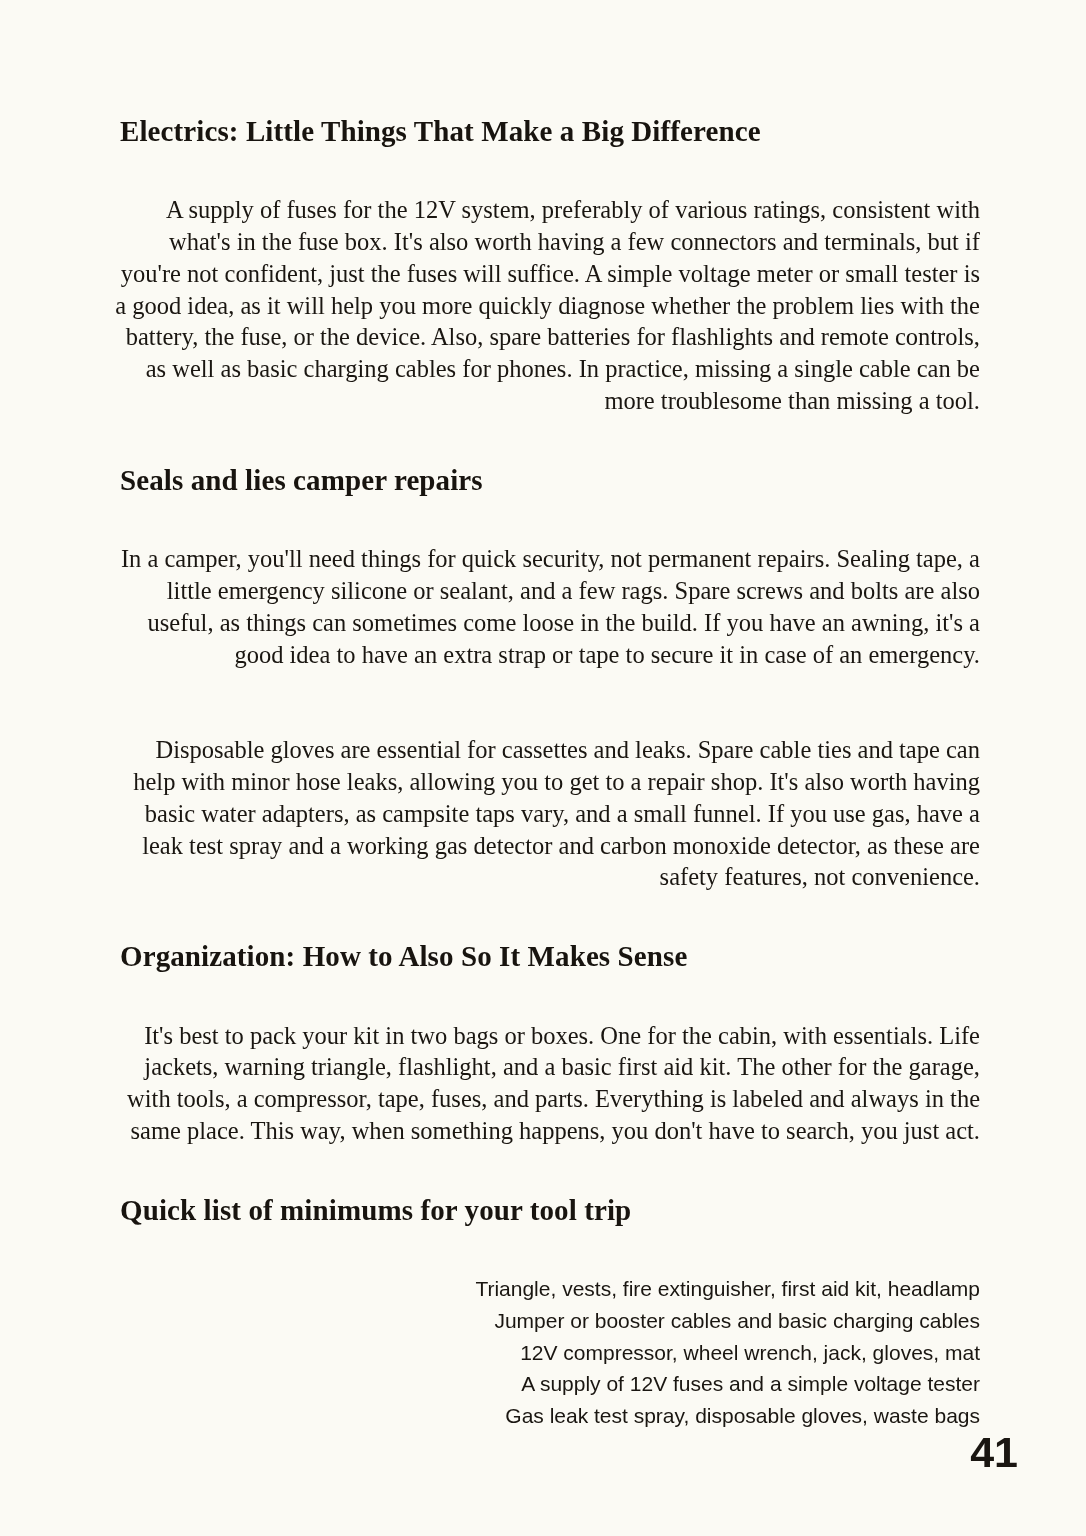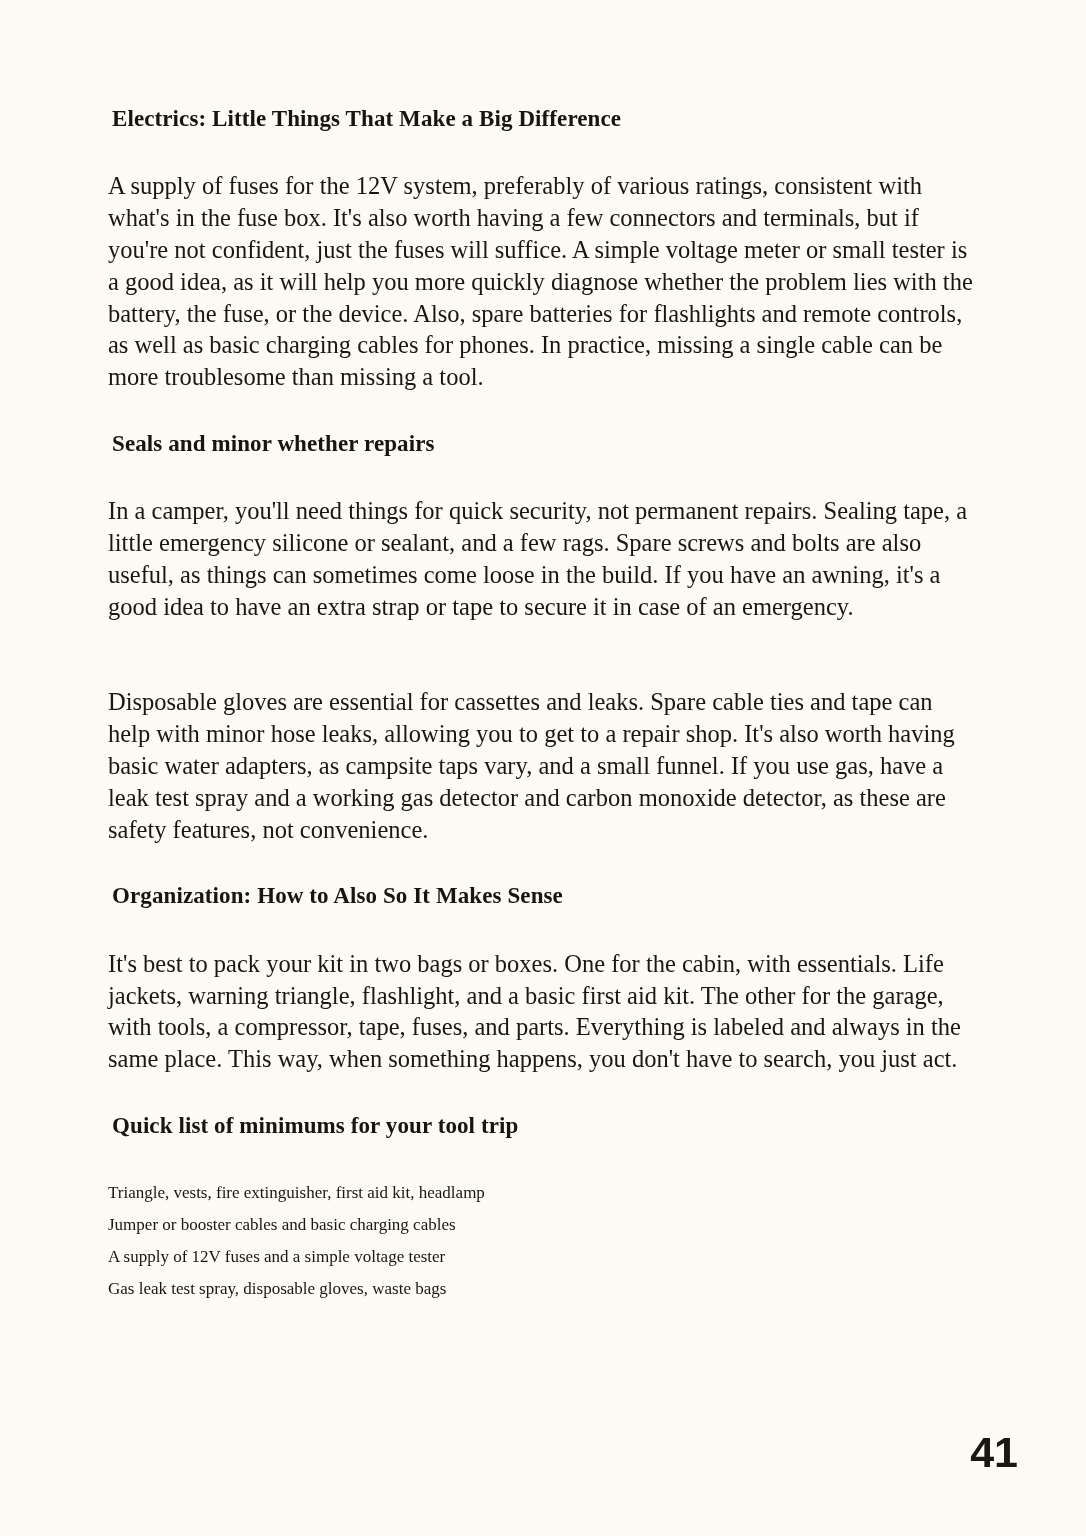--- a/index.html
+++ b/index.html
@@ -17,44 +17,45 @@
   }
   .content {
     position: absolute;
     left: 108px;
     top: 100px;
     width: 872px;
   }
   .doc-heading {
     font-family: "Liberation Serif", "DejaVu Serif", serif;
     font-weight: bold;
-    font-size: 23px;
+    font-size: 29px;
     line-height: 1.32;
     color: #18140f;
-    margin: 4px;
+    margin: 12px;
     letter-spacing: 0.1px;
   }
   .doc-para {
     font-family: "Liberation Serif", "DejaVu Serif", serif;
     font-weight: normal;
     font-size: 24.5px;
     line-height: 31.8px;
     color: #1a1611;
     margin: 0;
-    text-align: left;
+    text-align: right;
   }
   .doc-list {
-    font-family: Liberation Serif, serif;
+    font-family: Liberation Sans, sans-serif;
     font-weight: normal;
-    font-size: 17px;
+    font-size: 21px;
     line-height: 31.8px;
     color: #1a1611;
     margin: 0;
     padding: 0;
     list-style: none;
+    text-align: right;
   }
   .doc-list li {
     margin: 0;
     padding: 0;
   }
   
   .gap-heading-para { height: 32px; }
   .gap-para-heading { height: 32px; }
   .gap-heading-list  { height: 32px; }
 
@@ -74,21 +75,21 @@
 
 <div class="page">
   <div class="content">
 
     <h2 class="doc-heading">Electrics: Little Things That Make a Big Difference</h2>
     <div class="gap-heading-para"></div>
     <p class="doc-para">A supply of fuses for the 12V system, preferably of various ratings, consistent with what's in the fuse box. It's also worth having a few connectors and terminals, but if you're not confident, just the fuses will suffice. A simple voltage meter or small tester is a good idea, as it will help you more quickly diagnose whether the problem lies with the battery, the fuse, or the device. Also, spare batteries for flashlights and remote controls, as well as basic charging cables for phones. In practice, missing a single cable can be more troublesome than missing a tool.</p>
 
     <div class="gap-para-heading"></div>
 
-    <h2 class="doc-heading">Seals and minor whether repairs</h2>
+    <h2 class="doc-heading">Seals and lies camper repairs</h2>
     <div class="gap-heading-para"></div>
     <p class="doc-para">In a camper, you'll need things for quick security, not permanent repairs. Sealing tape, a little emergency silicone or sealant, and a few rags. Spare screws and bolts are also useful, as things can sometimes come loose in the build. If you have an awning, it's a good idea to have an extra strap or tape to secure it in case of an emergency.</p>
 
     <div class="gap-para-heading"></div>
 
     <div class="gap-heading-para"></div>
     <p class="doc-para">Disposable gloves are essential for cassettes and leaks. Spare cable ties and tape can help with minor hose leaks, allowing you to get to a repair shop. It's also worth having basic water adapters, as campsite taps vary, and a small funnel. If you use gas, have a leak test spray and a working gas detector and carbon monoxide detector, as these are safety features, not convenience.</p>
 
     <div class="gap-para-heading"></div>
 
@@ -96,20 +97,21 @@
     <div class="gap-heading-para"></div>
     <p class="doc-para">It's best to pack your kit in two bags or boxes. One for the cabin, with essentials. Life jackets, warning triangle, flashlight, and a basic first aid kit. The other for the garage, with tools, a compressor, tape, fuses, and parts. Everything is labeled and always in the same place. This way, when something happens, you don't have to search, you just act.</p>
 
     <div class="gap-para-heading"></div>
 
     <h2 class="doc-heading">Quick list of minimums for your tool trip</h2>
     <div class="gap-heading-list"></div>
     <ul class="doc-list">
       <li>Triangle, vests, fire extinguisher, first aid kit, headlamp</li>
       <li>Jumper or booster cables and basic charging cables</li>
+      <li>12V compressor, wheel wrench, jack, gloves, mat</li>
       <li>A supply of 12V fuses and a simple voltage tester</li>
       <li>Gas leak test spray, disposable gloves, waste bags</li>
     </ul>
 
   </div>
 
   <div class="page-number">41</div>
 </div>
 
 </body></html>

